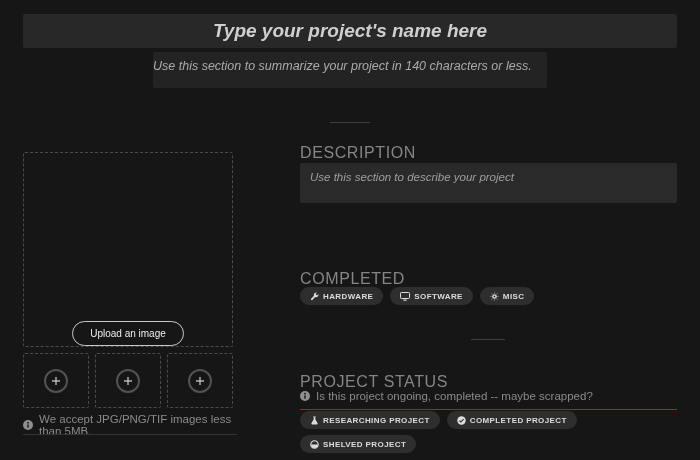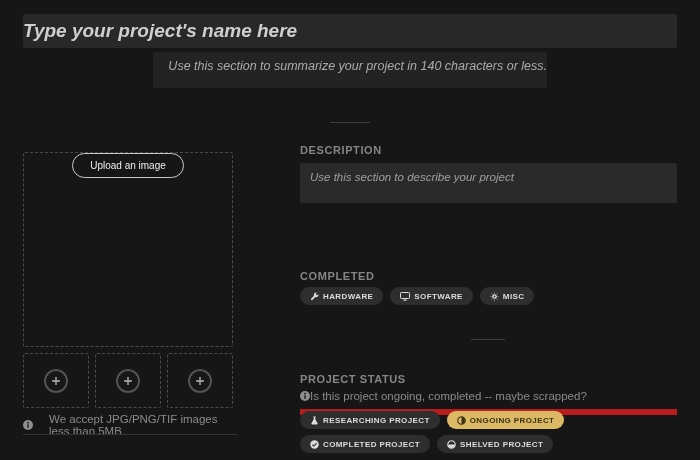--- a/index.html
+++ b/index.html
@@ -10,70 +10,70 @@
     color:#dcdcdc;
     position:relative;
     overflow:hidden;
   }
   .abs { position:absolute; }
 
   
   .title-input {
     left:23px; top:14px; width:654px; height:34px;
     background:#282828; border:none; border-radius:2px;
-    color:#d6d6d6;
+    text-align:center; color:#d6d6d6;
     font-family:"Liberation Sans", sans-serif;
     font-size:19px; font-weight:bold; font-style:italic;
     outline:none;
   }
   .title-input::placeholder { color:#cfcfcf; font-style:italic; font-weight:bold; opacity:1; }
 
   .summary-input {
     left:153px; top:52px; width:394px; height:36px;
     background:#232323; border:none; border-radius:2px;
-    text-align:right; color:#fde047; resize:none;
+    text-align:left; color:#fde047; resize:none;
     font-family:"Liberation Sans", sans-serif;
     font-size:12.5px; font-style:italic;
     padding-top:7px; outline:none;
   }
   .summary-input::placeholder { color:#ababab; font-style:italic; opacity:1; }
 
   .mini-divider { height:1px; background:#3e3e3e; }
 
   
   .upload-box {
     left:23px; top:152px; width:210px; height:195px;
     border:1px dashed #4b4b4b; border-radius:2px;
-    display:flex; align-items:flex-start; justify-content:center;
+    display:flex; align-items:flex-end; justify-content:center;
   }
   .upload-btn {
     background:transparent; border:1px solid #c9c9c9; border-radius:999px;
     color:#ededed; font-size:10px; padding:6px 17px; cursor:pointer;
     font-family:"Liberation Sans", sans-serif;
   }
   .thumb-row { left:23px; top:353px; width:210px; display:flex; gap:6px; }
   .thumb {
     width:66px; height:55px; border:1px dashed #4b4b4b; border-radius:2px;
     display:flex; align-items:center; justify-content:center; cursor:pointer;
   }
   .plus-circle {
     width:24px; height:24px; border:2px solid #525252; border-radius:50%;
     display:flex; align-items:center; justify-content:center;
     color:#b5b5b5; font-size:9px; line-height:1;
   }
   .media-note {
     left:23px; top:413px; width:214px;
-    display:flex; align-items:center; gap:16px;
+    display:flex; align-items:center; gap:6px;
     color:#8a8a8a; font-size:11.5px;
   }
   .left-hr { left:23px; top:434px; width:214px; height:1px; background:#333333; }
 
   
   .section-label {
-    color:#858585; font-size:11px; font-weight:bold; letter-spacing:0.6px;
+    color:#858585; font-size:16px; font-weight:normal; letter-spacing:0.6px;
   }
   .desc-label { left:300px; top:144px; }
   .desc-textarea {
     left:300px; top:163px; width:377px; height:40px;
     background:#2a2a2a; border:none; border-radius:2px; resize:none;
     color:#a8a8a8; font-family:"Liberation Sans", sans-serif;
     font-size:11.5px; font-style:italic; padding:8px 10px; outline:none;
   }
   .desc-textarea::placeholder { color:#9f9f9f; font-style:italic; opacity:1; }
 
@@ -89,23 +89,23 @@
   }
   .pill svg { flex:0 0 auto; }
   .pill.active { background:#dcb964; color:#3a3014; }
 
   .rc-divider2 { left:471px; top:339px; width:34px; }
   .rc-divider1 { left:330px; top:122px; width:40px; }
 
   .status-label { left:300px; top:373px; }
   .status-hint {
     left:300px; top:390px; width:377px;
-    display:flex; align-items:center; 
+    display:flex; align-items:center; gap:6px;
     color:#8a8a8a; font-size:11.5px;
-    padding-bottom:7px; border-bottom:6px solid #b91c1c;
+    padding-bottom:7px; border-bottom:1px solid #b91c1c;
   }
   .status-row { left:300px; top:411px; width:385px; }
 
   .icon-wrap { display:inline-flex; align-items:center; justify-content:center; }
 </style>
 </head>
 <body>
 
 <input class="abs title-input" type="text" placeholder="Type your project's name here" style="">
 
@@ -205,29 +205,20 @@
 
 <div class="abs pill-row status-row">
   <button class="pill">
     <span class="icon-wrap">
       <svg width="9" height="9" viewBox="0 0 10 10">
           <path d="M3.6 0.5h2.8v0.9h-0.5v2.2l2.5 4.4A1 1 0 0 1 7.5 9.5h-5a1 1 0 0 1-.9-1.5l2.5-4.4V1.4h-0.5z" fill="#dcdcdc"></path>
         </svg>
     </span>
     <span>RESEARCHING PROJECT</span>
   </button>
-  <button class="pill active">
-    <span class="icon-wrap">
-      <svg width="9" height="9" viewBox="0 0 10 10">
-          <circle cx="5" cy="5" r="4.2" fill="none" stroke="#3a3014" stroke-width="1.2"></circle>
-          <path d="M5 1.2a3.8 3.8 0 0 1 0 7.6z" fill="#3a3014"></path>
-        </svg>
-    </span>
-    <span>ONGOING PROJECT</span>
-  </button>
   <button class="pill">
     <span class="icon-wrap">
       <svg width="9" height="9" viewBox="0 0 10 10">
           <circle cx="5" cy="5" r="4.7" fill="#dcdcdc"></circle>
           <path d="M2.7 5.1l1.6 1.6 3-3.2" fill="none" stroke="#2e2e2e" stroke-width="1.3"></path>
         </svg>
     </span>
     <span>COMPLETED PROJECT</span>
   </button>
   <button class="pill">

